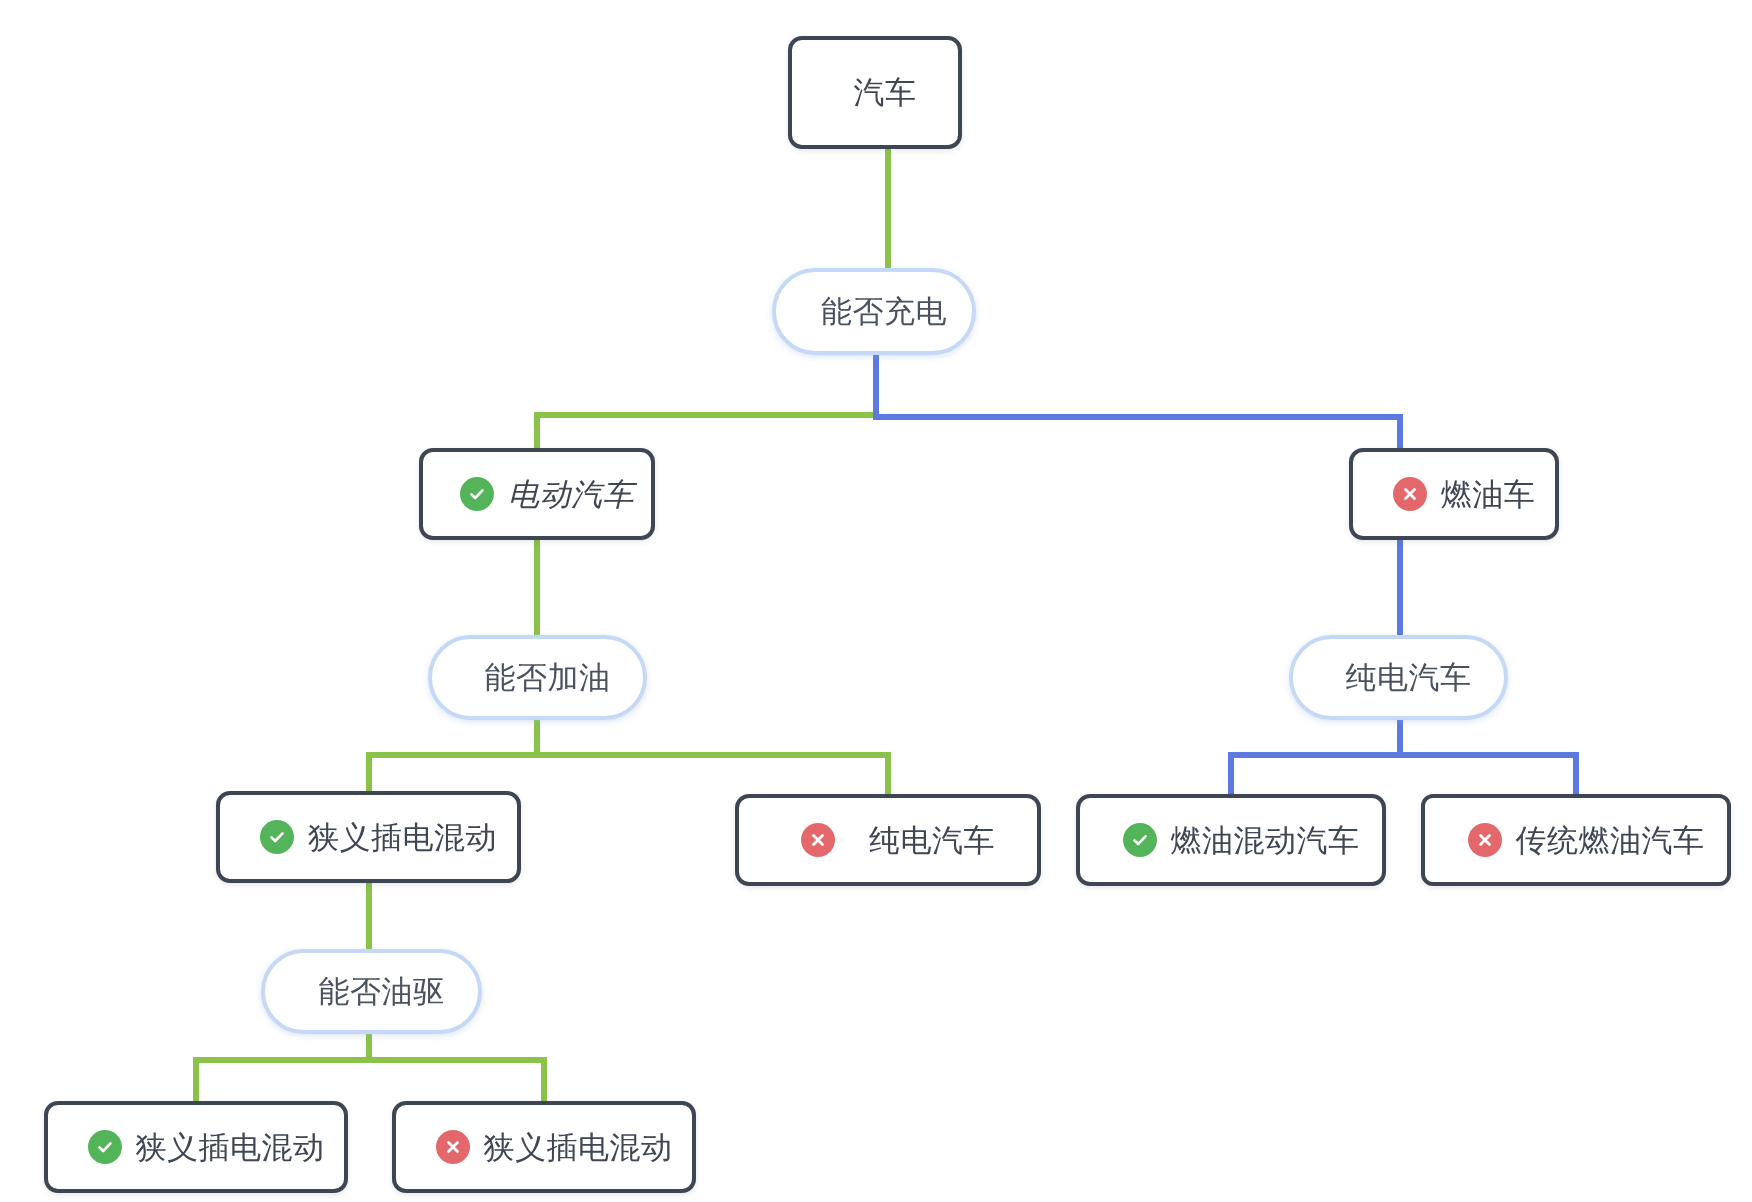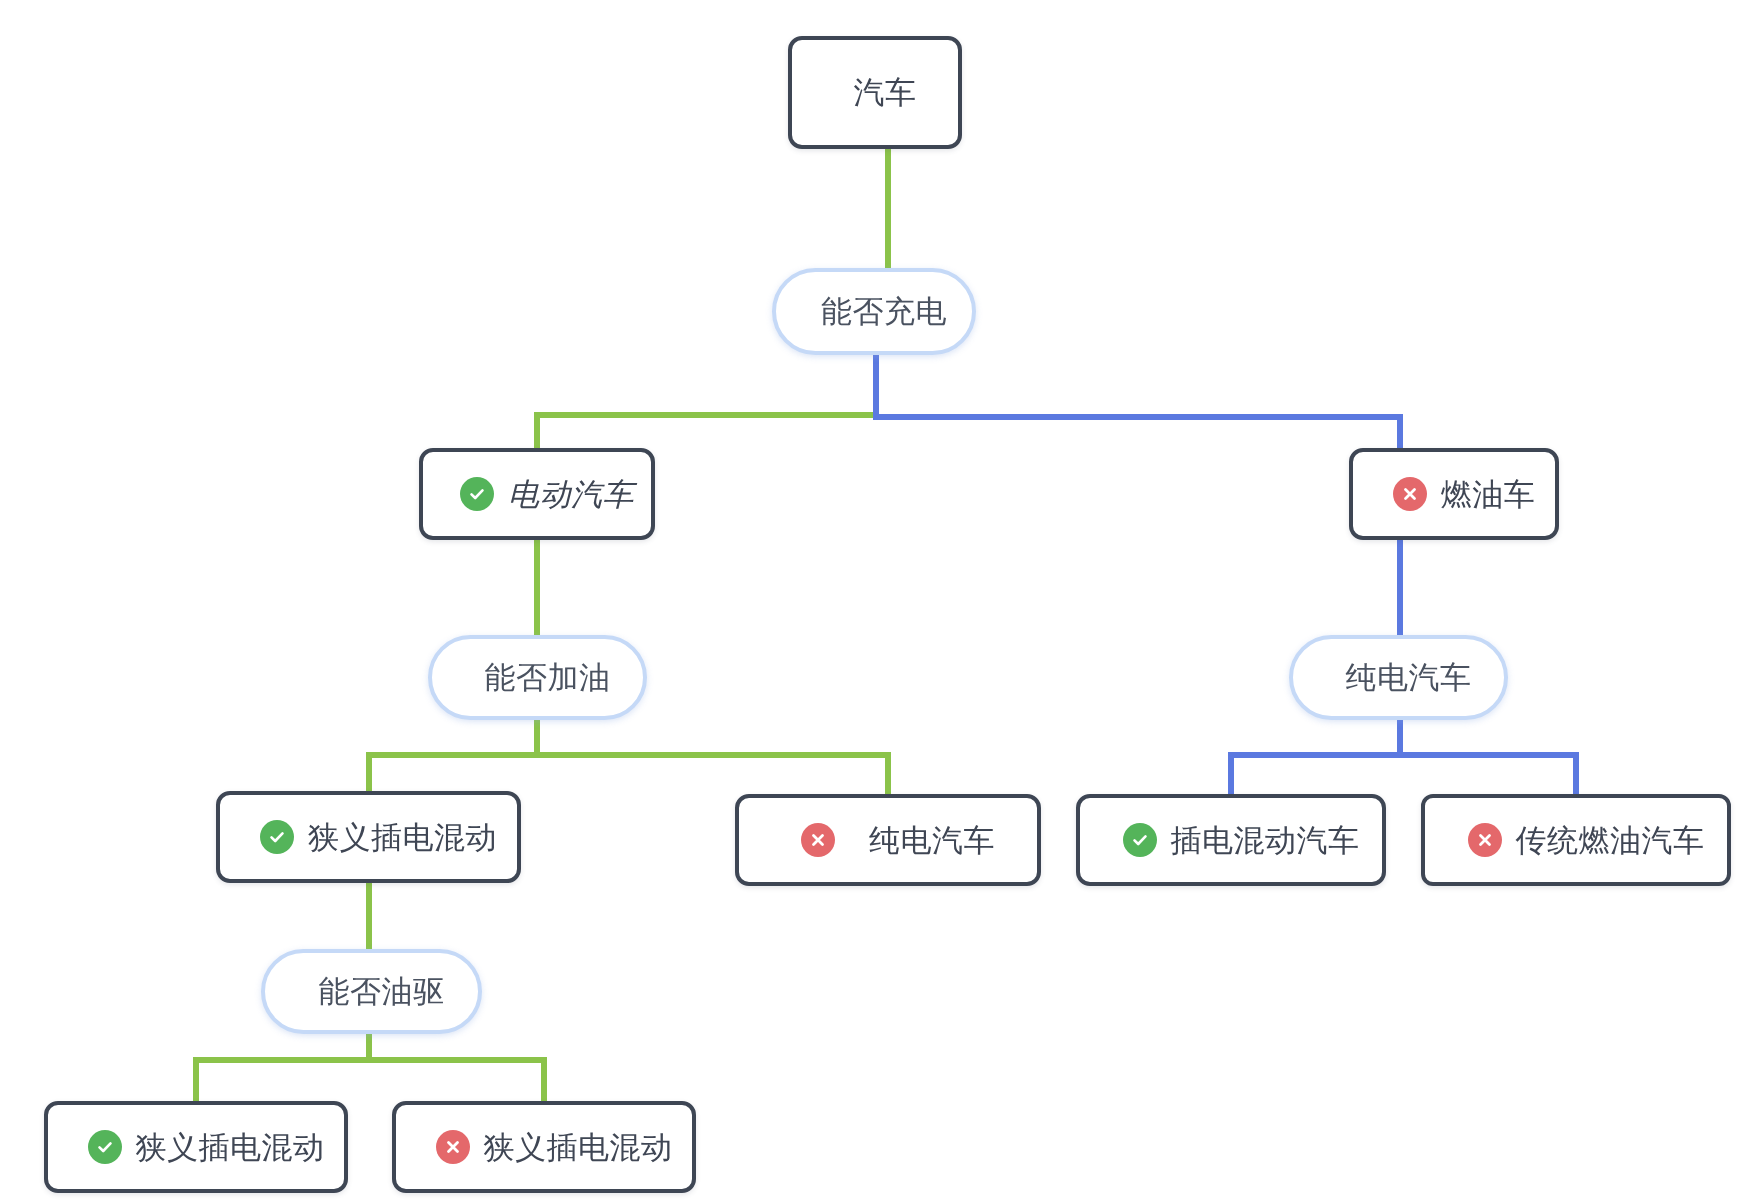--- a/index.html
+++ b/index.html
@@ -134,21 +134,21 @@
           </svg>
         </span>
         <span class="node-label">纯电汽车</span>
       </div>
       <div class="node box" style="left: 1076px; top: 794px; width: 310px; height: 92px;">
         <span class="badge yes">
           <svg width="20" height="20" viewBox="0 0 20 20">
             <path d="M4.5 10.3 L8.2 14 L15.5 6.4" stroke="#ffffff" stroke-width="2.6" fill="none" stroke-linecap="round" stroke-linejoin="round"></path>
           </svg>
         </span>
-        <span class="node-label">插电混动汽车</span>
+        <span class="node-label">燃油混动汽车</span>
       </div>
       <div class="node box" style="left: 1421px; top: 794px; width: 310px; height: 92px; border-radius: 12px;">
         <span class="badge no">
           <svg width="20" height="20" viewBox="0 0 20 20">
             <path d="M5.5 5.5 L14.5 14.5 M14.5 5.5 L5.5 14.5" stroke="#ffffff" stroke-width="2.8" fill="none" stroke-linecap="round"></path>
           </svg>
         </span>
         <span class="node-label">传统燃油汽车</span>
       </div>
       <div class="node pill" style="left: 261px; top: 949px; width: 221px; height: 85px;">

